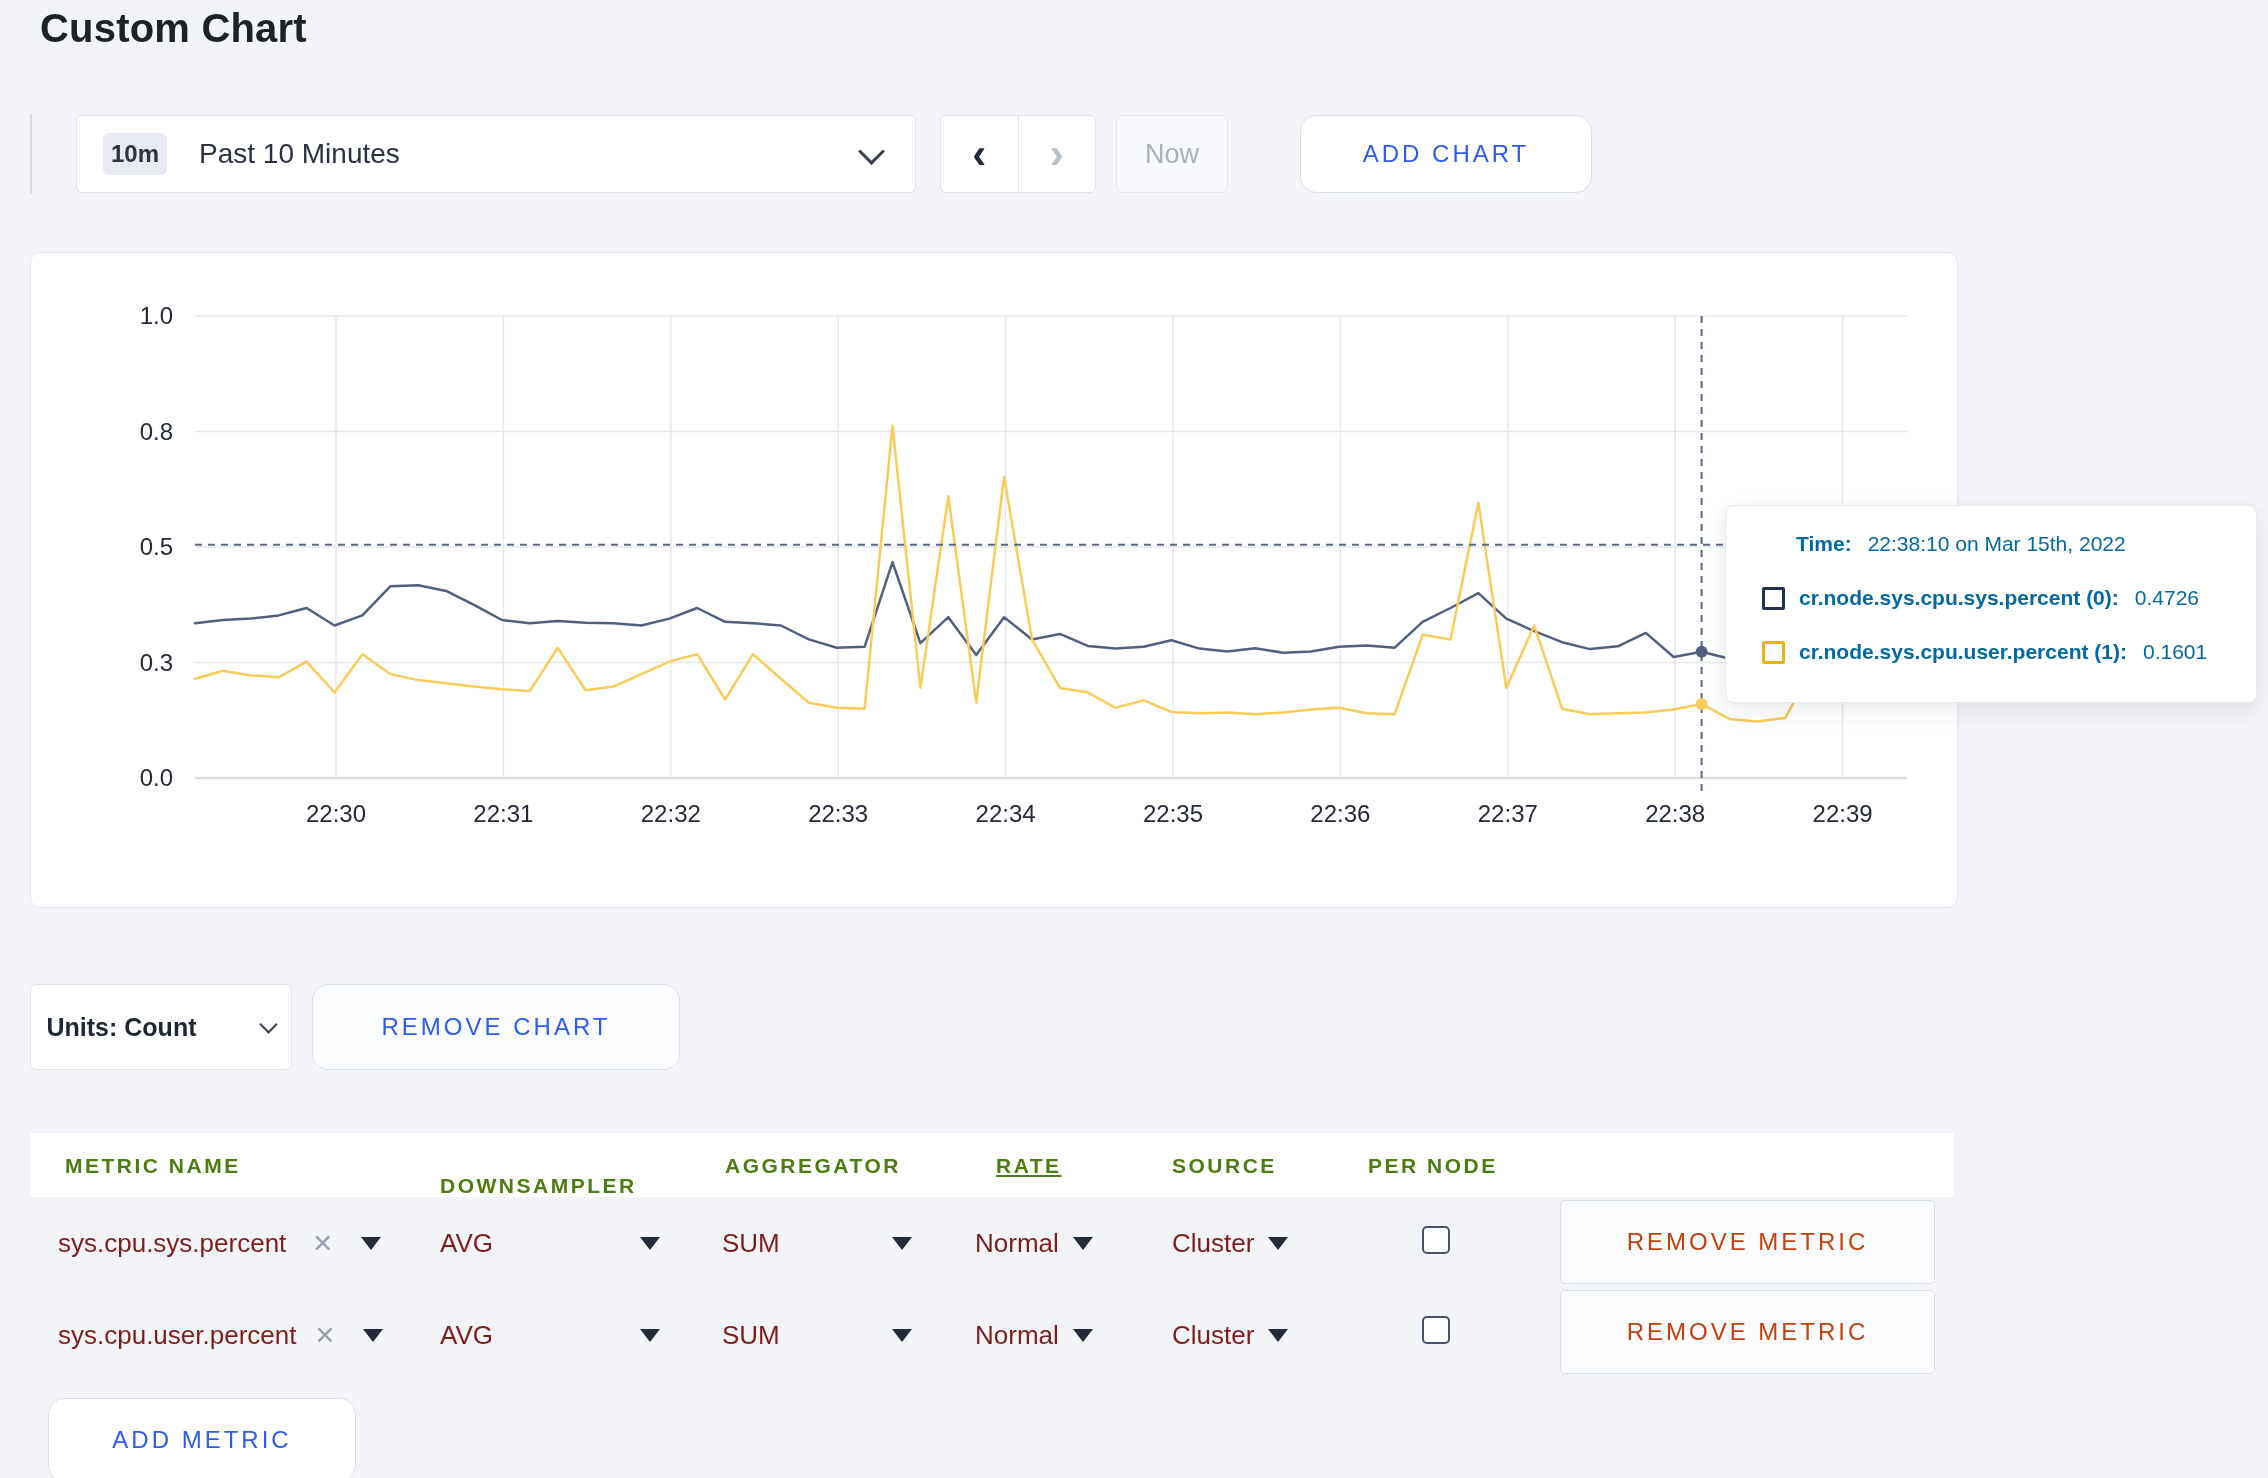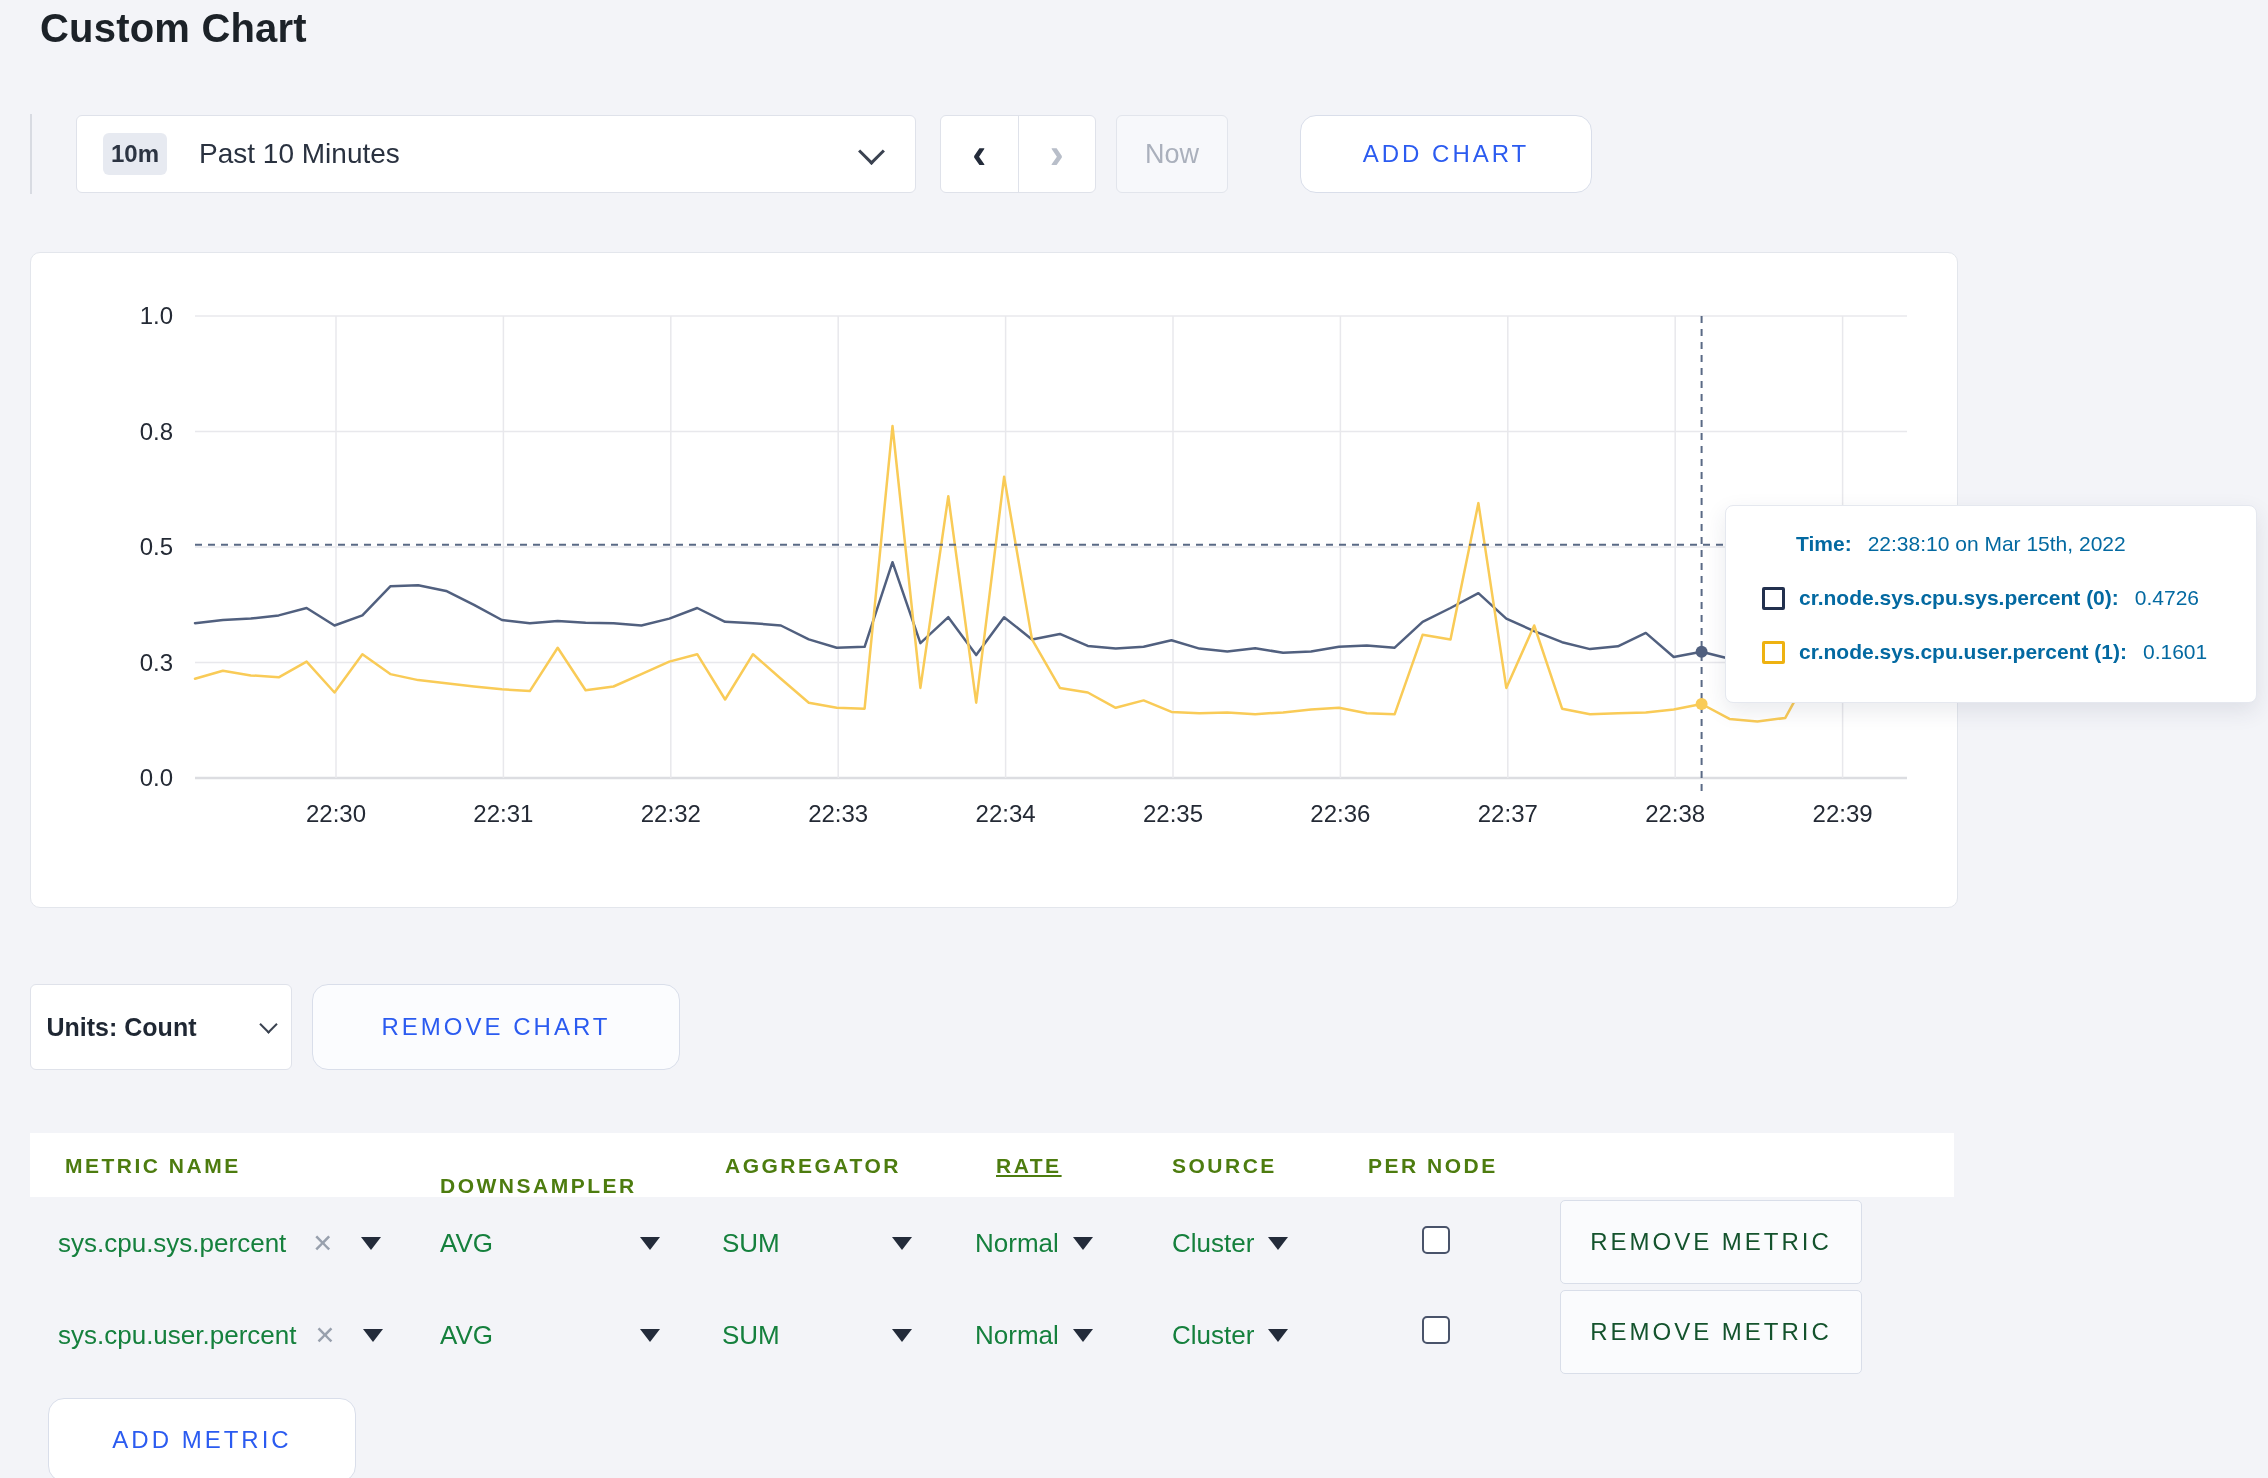--- a/index.html
+++ b/index.html
@@ -56,27 +56,27 @@
   
   .units-btn{
     left:30px;top:984px;width:262px;height:86px;background:#fff;border:1px solid #dfe2ea;border-radius:6px;
     display:flex;align-items:center;justify-content:center;font-size:25px;font-weight:700;color:#1f2733;box-sizing:border-box;cursor:pointer;gap:48px;
   }
   .units-btn .chev{width:11px;height:11px;border-width:2.5px;margin-left:18px;margin-top:-6px;}
   .remove-chart{left:312px;top:984px;width:368px;height:86px;background:#fbfcfe;}
   
   .thead-band{left:30px;top:1133px;width:1924px;height:64px;background:#fff;}
   .th{position:absolute;top:1154px;font-size:21px;font-weight:700;letter-spacing:2.5px;color:#4d7c0f;}
-  .cell-text{font-size:26px;color:#15803d;}
+  .cell-text{font-size:26px;color:#7f1d1d;}
   .caret{display:inline-block;width:0;height:0;border-left:10px solid transparent;border-right:10px solid transparent;border-top:13px solid #232b3a;vertical-align:middle;}
   .x-icon{font-size:25px;color:#98a0ad;font-weight:400;cursor:pointer;}
   .metric-row-el{position:absolute;display:flex;align-items:center;}
   .checkbox{position:absolute;width:28px;height:28px;border:2.5px solid #49536a;border-radius:5px;background:#fff;cursor:pointer;box-sizing:border-box;}
-  .rm-btn{position:absolute;left:1560px;width:302px;height:84px;background:#fafbfd;border:1px solid #d9dee9;border-radius:5px;
-    display:flex;align-items:center;justify-content:center;font-size:24px;letter-spacing:3px;color:#14532d;font-weight:500;box-sizing:border-box;cursor:pointer;}
+  .rm-btn{position:absolute;left:1560px;width:375px;height:84px;background:#fafbfd;border:1px solid #d9dee9;border-radius:5px;
+    display:flex;align-items:center;justify-content:center;font-size:24px;letter-spacing:3px;color:#c2410c;font-weight:500;box-sizing:border-box;cursor:pointer;}
   .add-metric{left:48px;top:1398px;width:308px;height:84px;background:#fff;}
   .select-inline{display:flex;align-items:center;cursor:pointer;}
 </style>
 </head>
 <body>
 
 <div class="abs page-title">Custom Chart</div>
 
 <div class="abs tz-divider"></div>
 

